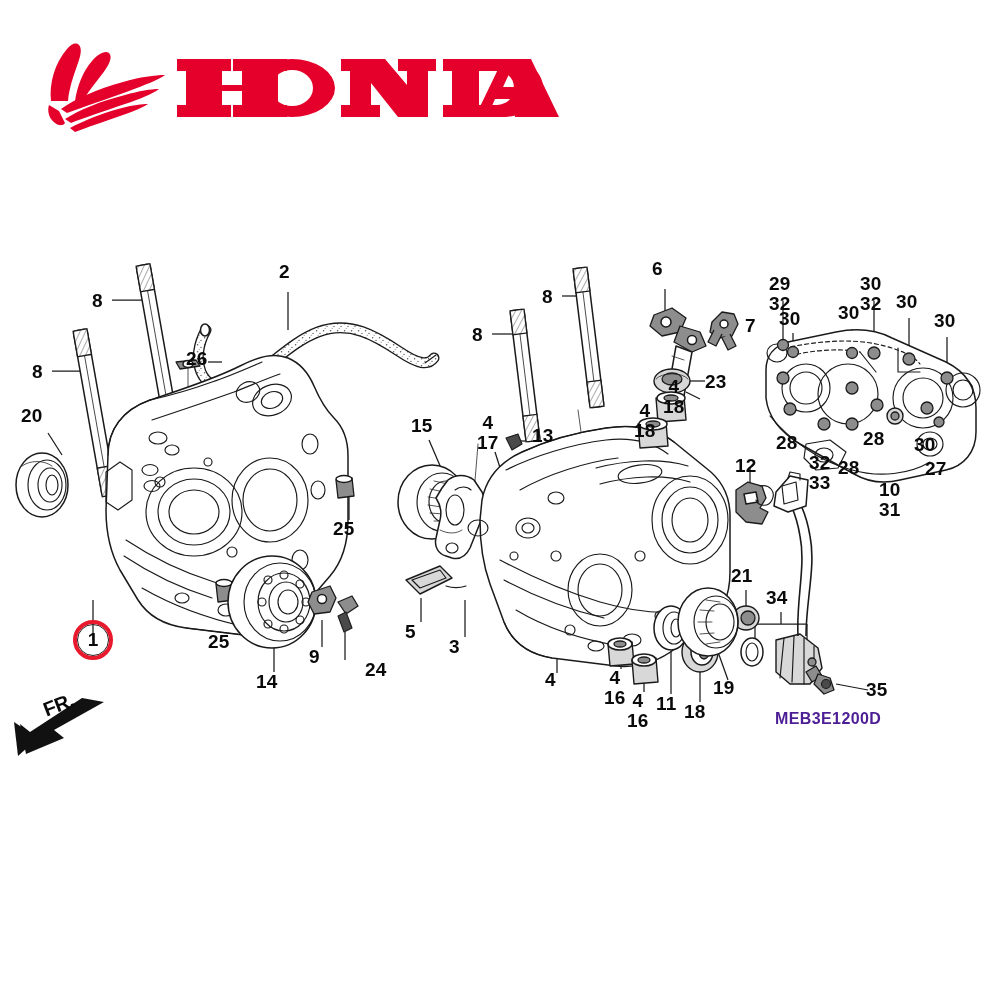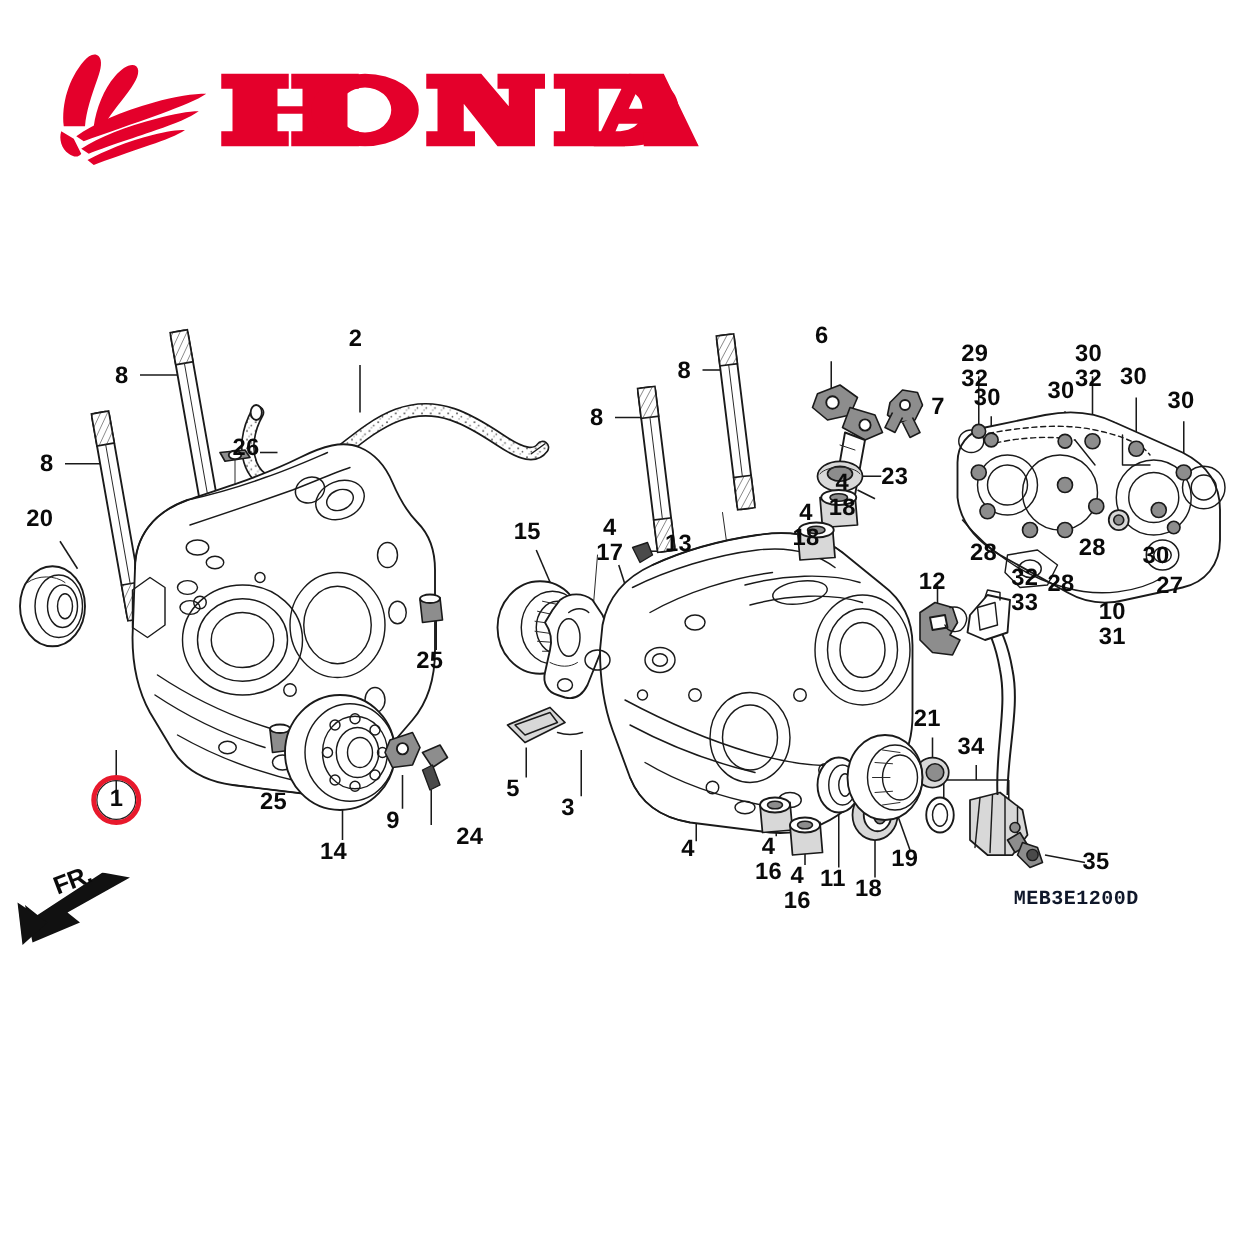--- a/index.html
+++ b/index.html
@@ -34,22 +34,22 @@
       font-weight:700;font-size:19px;color:#0a0a0a;}
 
   
   #fr-mark{position:absolute;left:8px;top:698px;width:110px;height:62px;}
   #fr-text{position:absolute;left:40px;top:700px;font-weight:700;font-size:20px;
       color:#0a0a0a;transform:rotate(-21deg);transform-origin:left top;
       font-family:"Liberation Sans",sans-serif;letter-spacing:-0.5px;}
 
   
   #diagram-code{position:absolute;left:775px;top:710px;font-weight:700;
-      font-size:16px;letter-spacing:.4px;color:#0f172a;
-      font-family:Liberation Mono, monospace;margin-left:36px;}
+      font-size:16px;letter-spacing:.4px;color:#4c1d95;
+      font-family:Liberation Sans, sans-serif;}
 </style>
 </head>
 <body>
 
 <div id="sheet">
 
   <div id="logo-bar">
     <svg id="logo-wing" viewBox="0 0 125 95">
       <g fill="#E4002B">
         <path d="M6 62 C4 44 10 24 22 10 C26 5 31 3 34 6 C37 9 36 16 33 24

